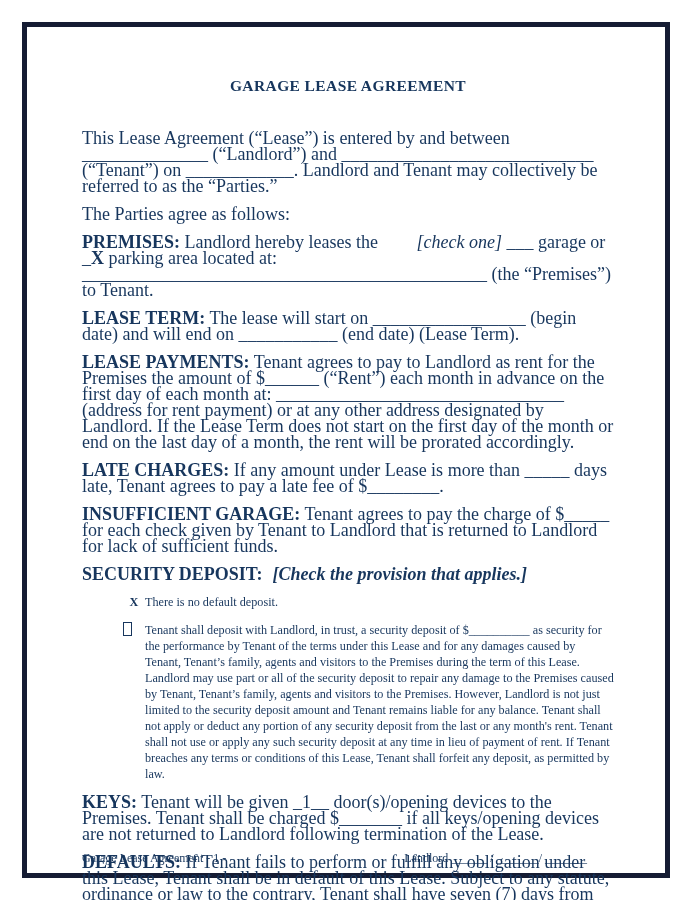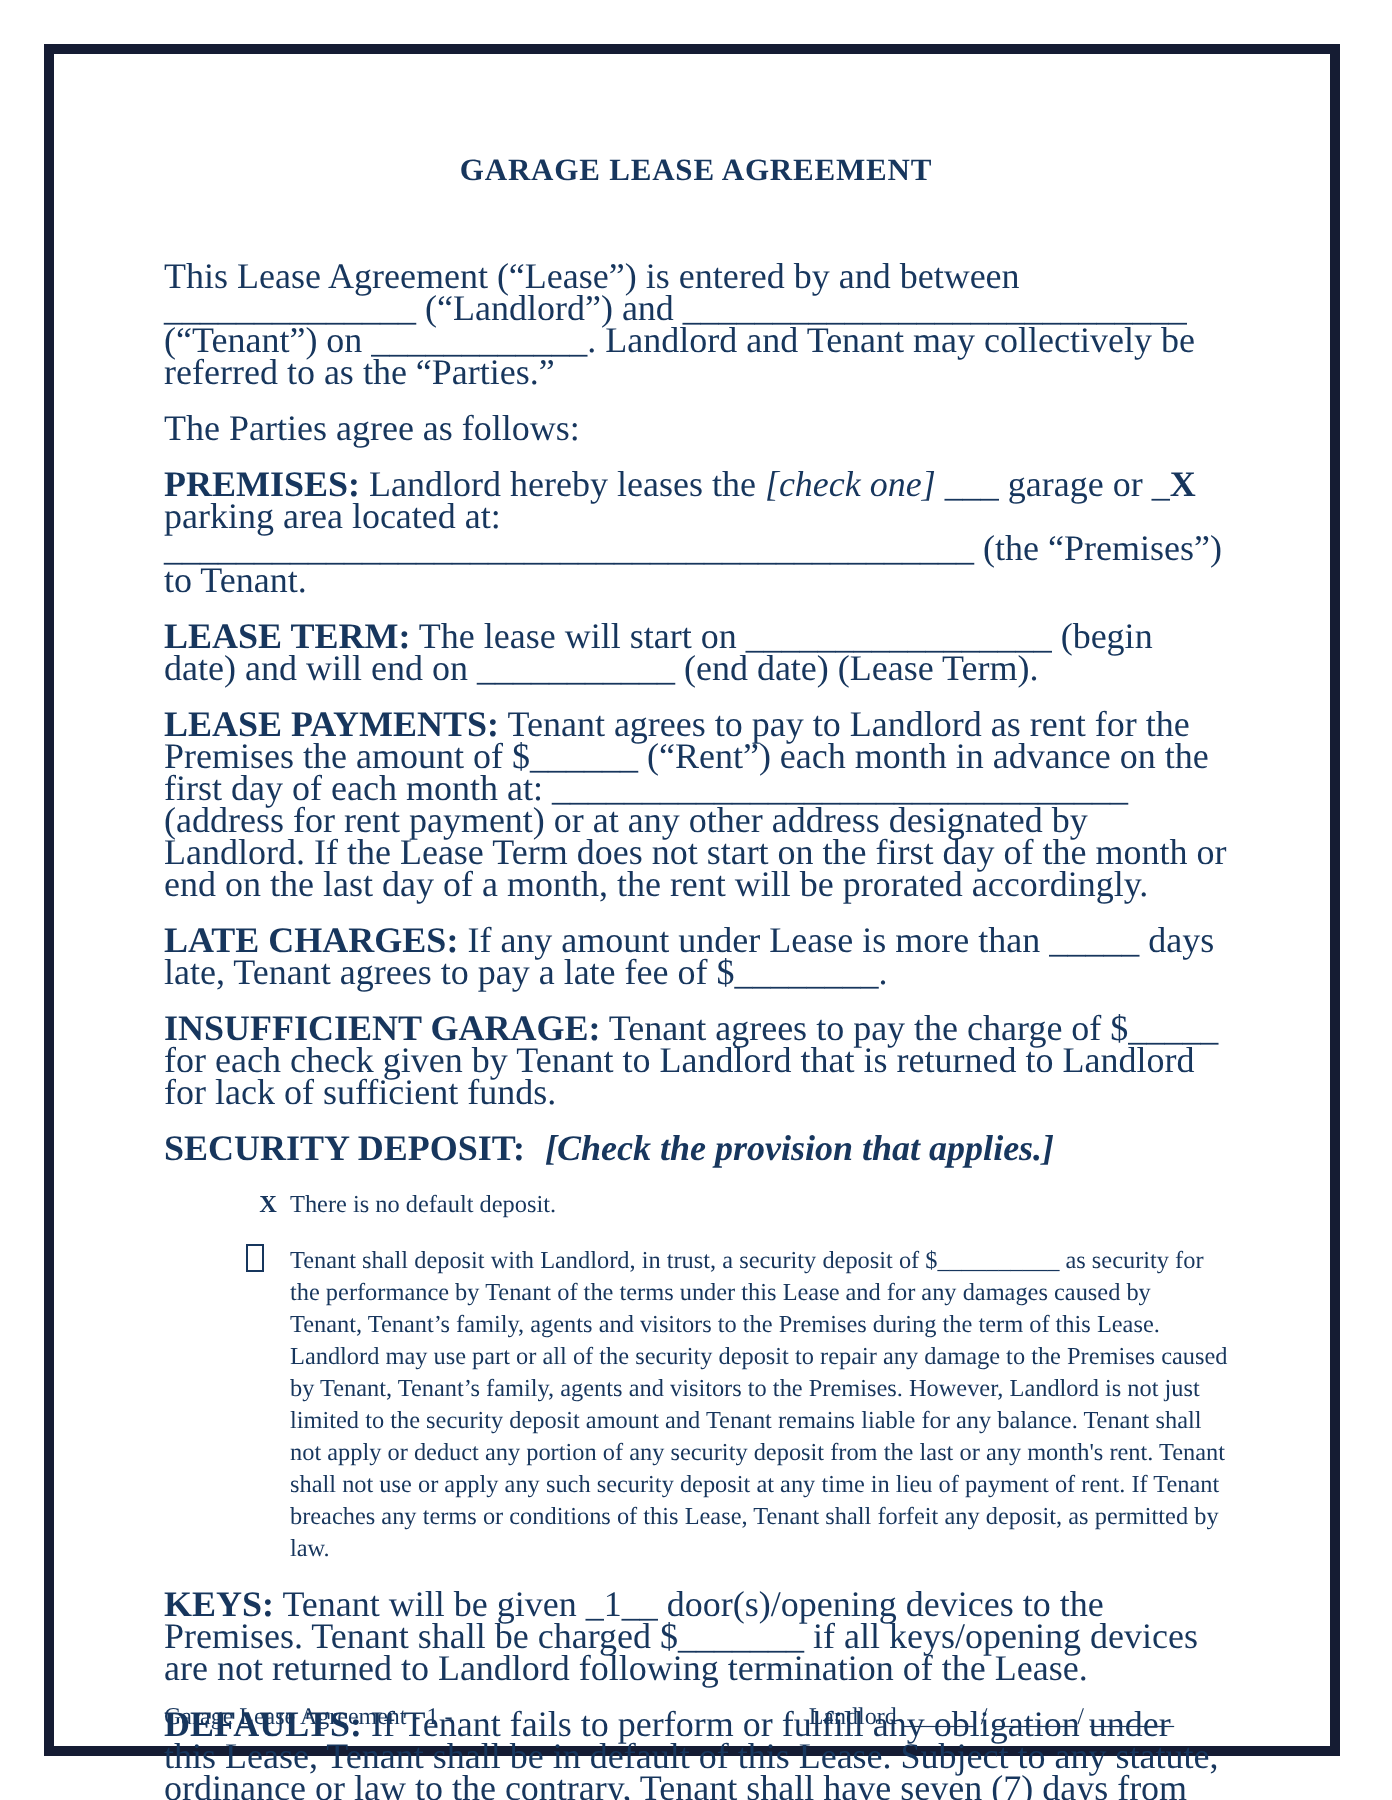--- a/index.html
+++ b/index.html
@@ -30,21 +30,21 @@
     line-height:20px;
     margin-bottom:34px;
   }
   .para {
     font-size:18px;
     line-height:16px;
     margin-bottom:12px;
     overflow-wrap:anywhere;
   }
   .b  { font-weight:bold;text-align:center; }
-  .i  { font-style:italic; }
+  .i  { font-style:italic;margin-left:34px; }
   .bi { font-weight:bold; font-style:italic; }
   .instruction { margin-left:10px; }
   .opt {
     display:flex;
     margin-left:41px;
     margin-bottom:12px;
     font-size:12.2px;
     line-height:16px;
   }
   .opt .marker { width:22px; flex:none; }

